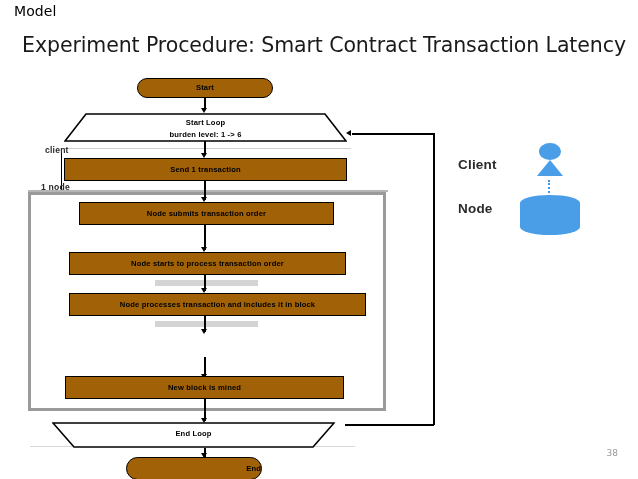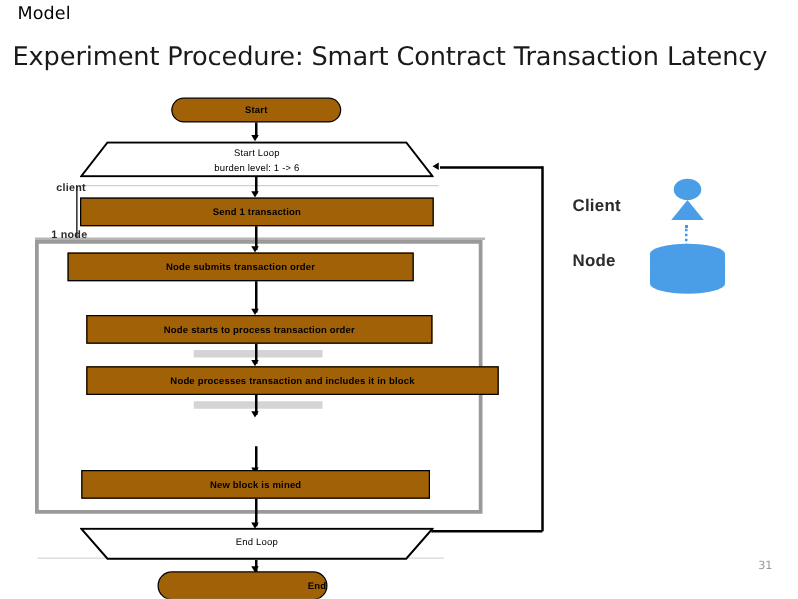--- a/index.html
+++ b/index.html
@@ -27,20 +27,21 @@
     font-size: 14px;
     color: #000000;
     font-family: "DejaVu Sans", sans-serif;
     letter-spacing: 0.1px;
   }
   #slide-title {
     position: absolute;
     left: 0;
     right: 0;
     top: 33px;
+    text-align: center;
     font-size: 20.5px;
     color: #1a1a1a;
     font-family: "DejaVu Sans", sans-serif;
     letter-spacing: -0.1px;
     padding-left: 10px;
   }
   #page-number {
     position: absolute;
     right: 20px;
     top: 448px;
@@ -71,21 +72,21 @@
   }
   
   .fc-trap-wrap {
     position: absolute;
   }
   .fc-trap-wrap svg { display: block; }
   .fc-trap-label {
     position: absolute;
     left: 0; right: 0;
     text-align: center;
-    font-weight: normal;
+    font-weight: bold;
     font-size: 7.6px;
     color: #000000;
     letter-spacing: 0.15px;
     font-family: "Liberation Sans", sans-serif;
   }
 
   
   .conn {
     position: absolute;
     background: #000000;
@@ -221,50 +222,50 @@
   </div>
   <div class="conn conn-v" style="left:204px; top:141px; height:14px;"></div>
   <div class="arrow-down" style="left:201.2px; top:153px;"></div>
 
   <div class="fc-node" style="left:64px; top:158px; width:283px; height:23px;">
     <span>Send 1 transaction</span>
   </div>
   <div class="conn conn-v" style="left:204px; top:181px; height:19px;"></div>
   <div class="arrow-down" style="left:201.2px; top:197px;"></div>
 
-  <div class="fc-node" style="left:54px; top:202px; width:277px; height:23px;">
+  <div class="fc-node" style="left:79px; top:202px; width:255px; height:23px;">
     <span>Node submits transaction order</span>
   </div>
   <div class="conn conn-v" style="left:204px; top:225px; height:25px;"></div>
   <div class="arrow-down" style="left:201.2px; top:247px;"></div>
 
   <div class="fc-node" style="left:69px; top:252px; width:277px; height:23px;">
     <span>Node starts to process transaction order</span>
   </div>
   <div class="hl-bar" style="left:155px; top:280px; width:103px;"></div>
   <div class="conn conn-v" style="left:204px; top:275px; height:16px;"></div>
   <div class="arrow-down" style="left:201.2px; top:288px;"></div>
 
-  <div class="fc-node" style="left:69px; top:293px; width:330px; height:23px;">
+  <div class="fc-node" style="left:69px; top:293px; width:297px; height:23px;">
     <span>Node processes transaction and includes it in block</span>
   </div>
   <div class="hl-bar" style="left:155px; top:321px; width:103px;"></div>
   <div class="conn conn-v" style="left:204px; top:316px; height:16px;"></div>
   <div class="arrow-down" style="left:201.2px; top:329px;"></div>
 
   <div class="conn conn-v" style="left:204px; top:357px; height:21px;"></div>
   <div class="arrow-down" style="left:201.2px; top:374px;"></div>
 
   <div class="fc-node" style="left:65px; top:376px; width:279px; height:23px;">
     <span>New block is mined</span>
   </div>
   <div class="conn conn-v" style="left:204px; top:399px; height:22px;"></div>
   <div class="arrow-down" style="left:201.2px; top:418px;"></div>
 
-  <div class="fc-trap-wrap" style="left:64px; top:422px;">
+  <div class="fc-trap-wrap" style="left:52px; top:422px;">
     <svg width="283" height="26" viewBox="0 0 283 26">
       <polygon points="1,1 282,1 261,25 22,25" fill="#ffffff" stroke="#000000" stroke-width="1.6"></polygon>
     </svg>
     <div class="fc-trap-label" style="top:7px;">End Loop</div>
   </div>
   <div class="conn conn-v" style="left:204px; top:448px; height:10px;"></div>
   <div class="arrow-down" style="left:201.2px; top:453px;"></div>
 
   <div class="fc-node fc-terminator" style="left:126px; top:457px; width:136px; height:23px;justify-content:flex-end;">
     <span>End</span>
@@ -288,15 +289,15 @@
   <div id="legend-dotted-line"></div>
 
   <div id="legend-node-icon" style="left:519px; top:194px;">
     <svg width="62" height="42" viewBox="0 0 62 42">
       <rect x="1" y="9" width="60" height="24" fill="#4a9ee8"></rect>
       <ellipse cx="31" cy="9" rx="30" ry="8" fill="#4a9ee8"></ellipse>
       <ellipse cx="31" cy="33" rx="30" ry="8" fill="#4a9ee8"></ellipse>
     </svg>
   </div>
 
-  <div id="page-number">31</div>
+  <div id="page-number">38</div>
 
 </div>
 
 </body></html>

